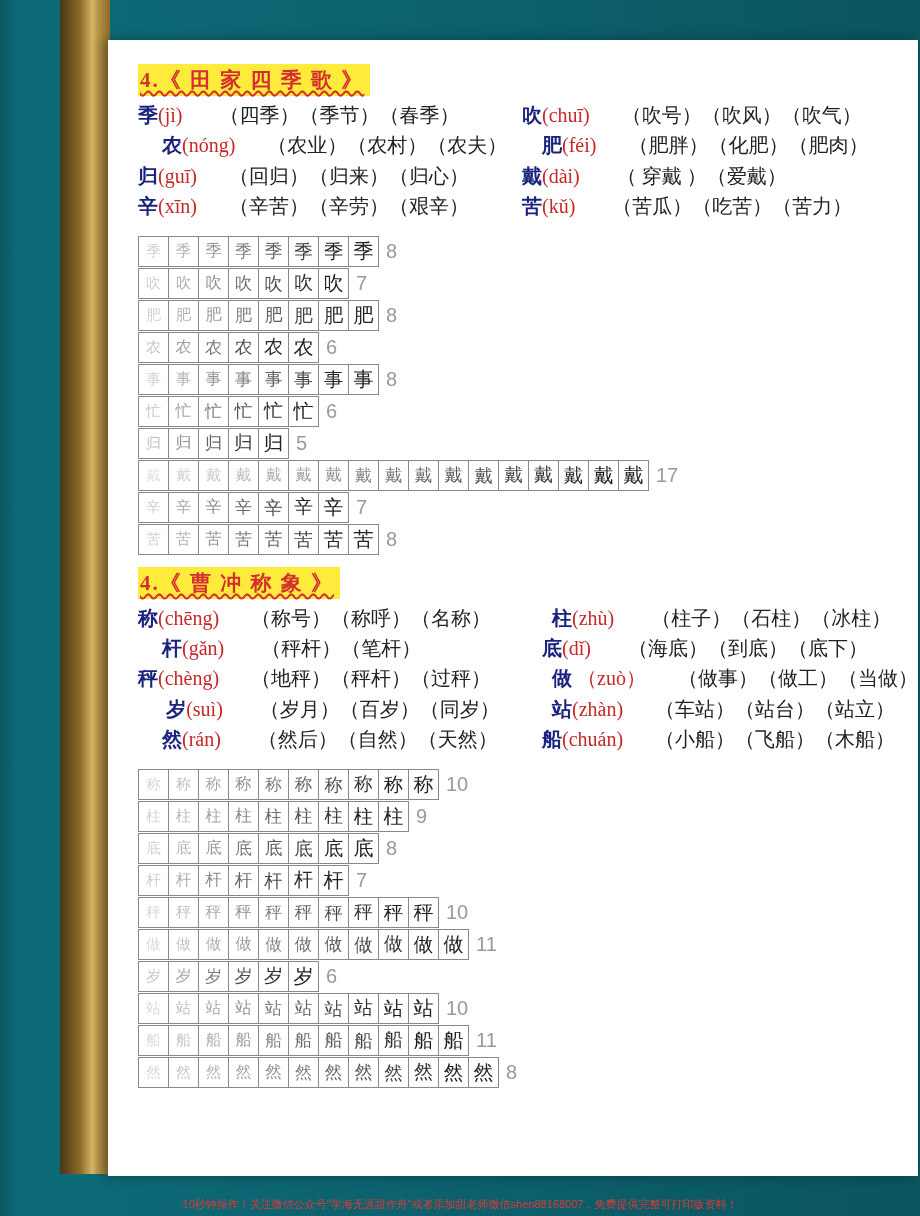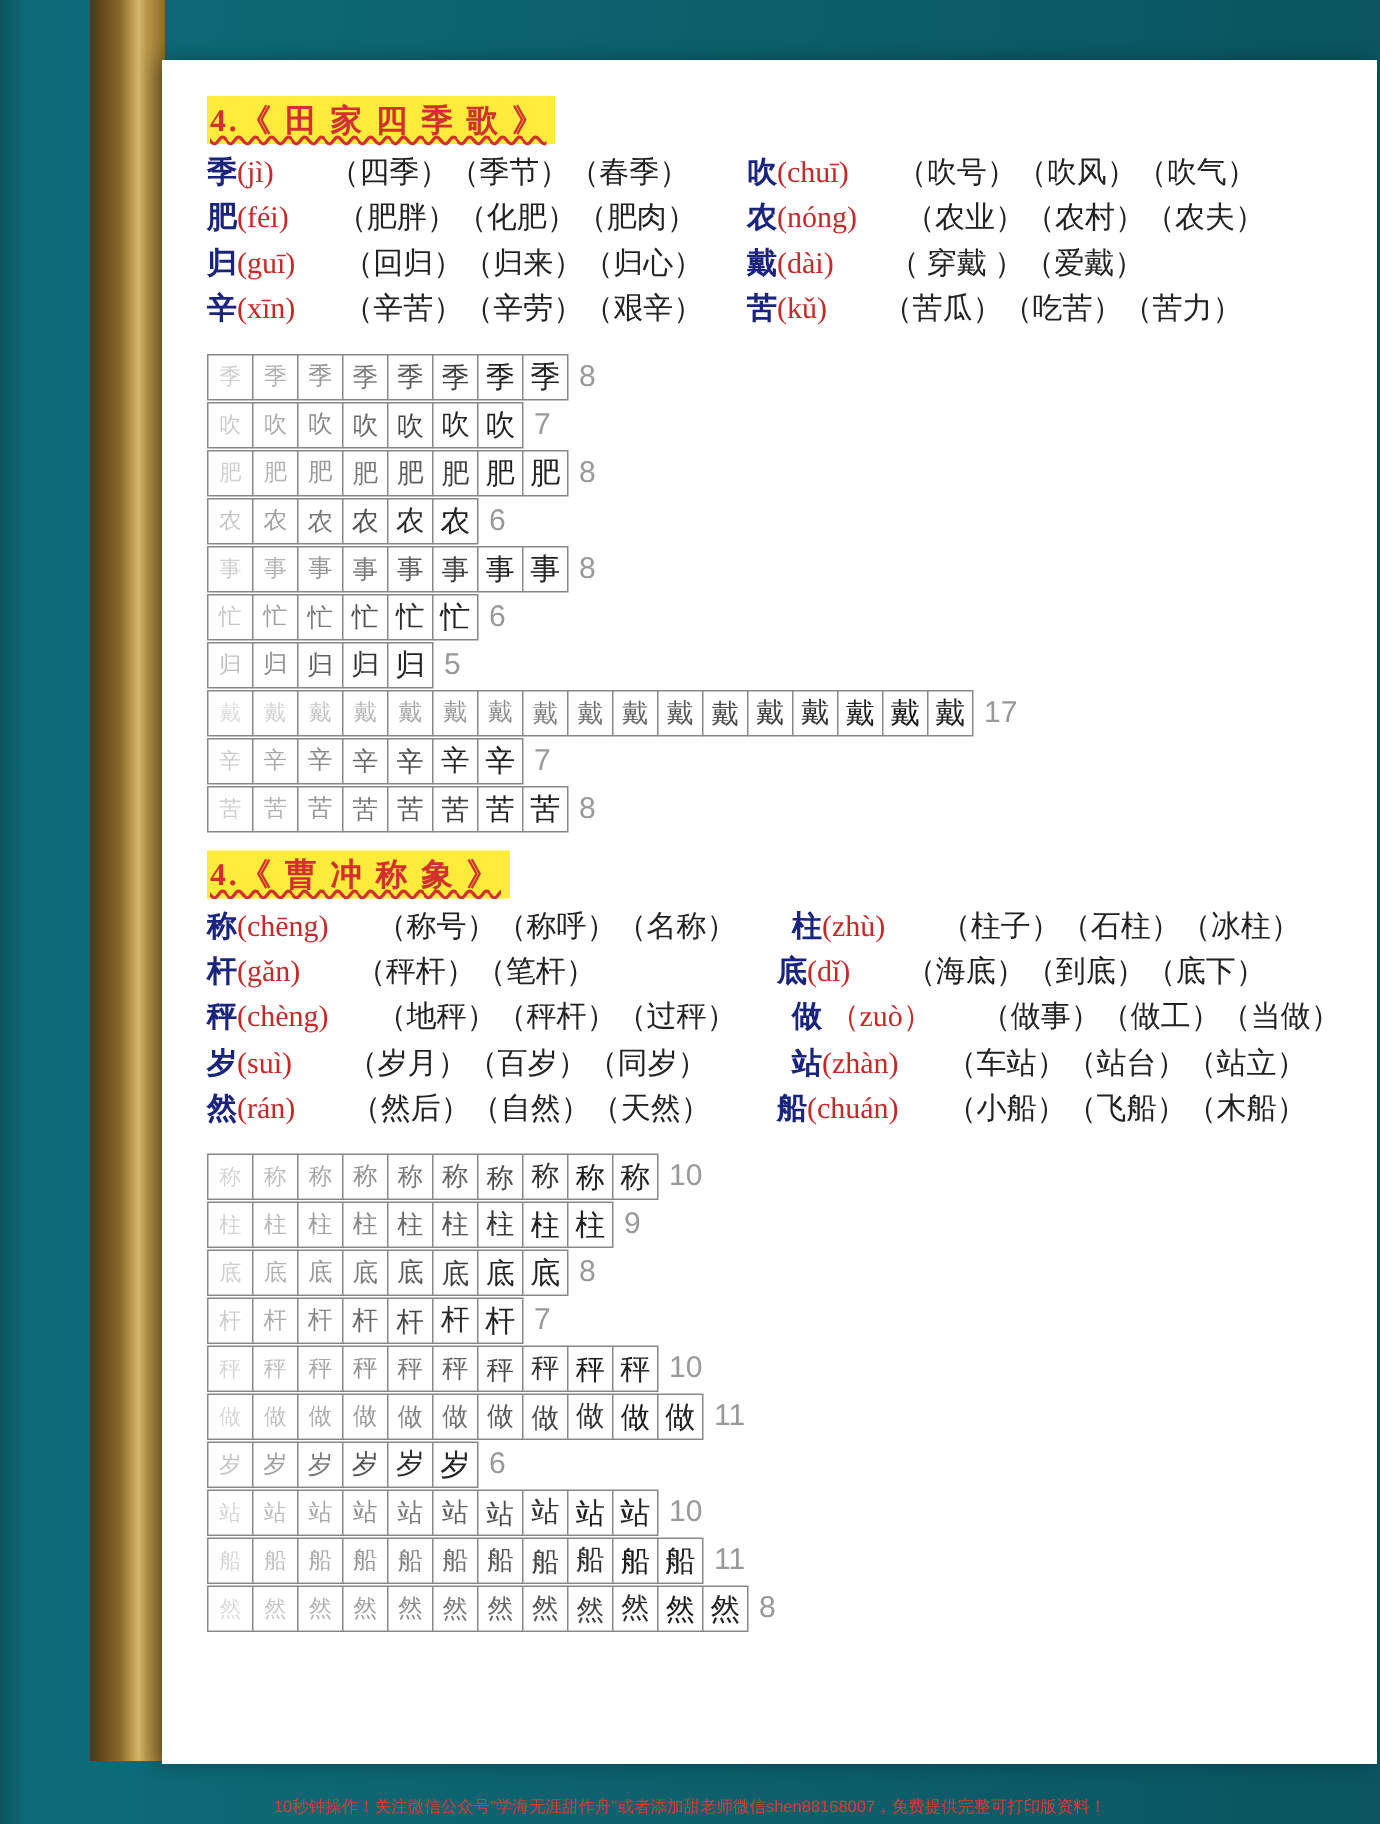--- a/index.html
+++ b/index.html
@@ -38,21 +38,21 @@
     letter-spacing: 2px;
   }
   .vocab-block {
     font-size: 20px;
     line-height: 1.52;
     margin-bottom: 14px;
   }
   .vocab-row { display: flex; }
   .vocab-col { flex: 0 0 auto; }
   .vocab-col.left { width: 360px; }
-  .vocab-col.right { width: 380px; }
+  .vocab-col.right { width: 380px; margin-left: 24px; }
   .char { color: #1a237e; font-weight: 600; }
   .pinyin { color: #c62828; }
   .words { color: #222; padding-left: 32px; }
   .strokes { margin-bottom: 12px; }
   .stroke-row {
     display: flex;
     align-items: center;
     margin-bottom: 1px;
   }
   .stroke-cell {
@@ -90,22 +90,22 @@
 
   
   <div class="section-title">4.《 田 家 四 季 歌  》</div>
   <div class="vocab-block" id="vocab-1">
       <div>
         <div class="vocab-row">
           <div class="vocab-col left" style="width: 360px;"><span class="char">季</span><span class="pinyin">(jì)</span><span class="words"> （四季）（季节）（春季）</span></div>
           <div class="vocab-col right"><span class="char">吹</span><span class="pinyin">(chuī)</span><span class="words">（吹号）（吹风）（吹气）</span></div>
         </div>
         <div class="vocab-row">
+          <div class="vocab-col right"><span class="char">农</span><span class="pinyin">(nóng)</span><span class="words">（农业）（农村）（农夫）</span></div>
           <div class="vocab-col left" style="width: 360px;"><span class="char">肥</span><span class="pinyin">(féi)</span><span class="words">（肥胖）（化肥）（肥肉）</span></div>
-          <div class="vocab-col right"><span class="char">农</span><span class="pinyin">(nóng)</span><span class="words">（农业）（农村）（农夫）</span></div>
         </div>
         <div class="vocab-row">
         </div>
         <div class="vocab-row">
           <div class="vocab-col left" style="width: 360px;"><span class="char">归</span><span class="pinyin">(guī)</span><span class="words">（回归）（归来）（归心）</span></div>
           <div class="vocab-col right"><span class="char">戴</span><span class="pinyin">(dài)</span><span class="words"> （ 穿戴 ）（爱戴）</span></div>
         </div>
         <div class="vocab-row">
           <div class="vocab-col left" style="width: 360px;"><span class="char">辛</span><span class="pinyin">(xīn)</span><span class="words">（辛苦）（辛劳）（艰辛）</span></div>
           <div class="vocab-col right"><span class="char">苦</span><span class="pinyin">(kǔ)</span><span class="words"> （苦瓜）（吃苦）（苦力）</span></div>
@@ -237,21 +237,21 @@
         </div>
         <div class="vocab-row">
           <div class="vocab-col right"><span class="char">杆</span><span class="pinyin">(gǎn)</span><span class="words"> （秤杆）（笔杆）</span></div>
           <div class="vocab-col left" style="width: 390px;"><span class="char">底</span><span class="pinyin">(dǐ)</span><span class="words">  （海底）（到底）（底下）</span></div>
         </div>
         <div class="vocab-row">
           <div class="vocab-col left" style="width: 390px;"><span class="char">秤</span><span class="pinyin">(chèng)</span><span class="words">（地秤）（秤杆）（过秤）</span></div>
           <div class="vocab-col right"><span class="char">做</span><span class="pinyin"> （zuò）</span><span class="words">（做事）（做工）（当做）</span></div>
         </div>
         <div class="vocab-row">
-          <div class="vocab-col left" style="width: 390px;"><span class="char">岁</span><span class="pinyin">(suì)</span><span class="words"> （岁月）（百岁）（同岁）</span></div>
+          <div class="vocab-col left" style="width: 390px; text-align: center;"><span class="char">岁</span><span class="pinyin">(suì)</span><span class="words"> （岁月）（百岁）（同岁）</span></div>
           <div class="vocab-col right"><span class="char">站</span><span class="pinyin">(zhàn)</span><span class="words">（车站）（站台）（站立）</span></div>
         </div>
         <div class="vocab-row">
           <div class="vocab-col right"><span class="char">然</span><span class="pinyin">(rán)</span><span class="words"> （然后）（自然）（天然）</span></div>
           <div class="vocab-col left" style="width: 390px;"><span class="char">船</span><span class="pinyin">(chuán)</span><span class="words">（小船）（飞船）（木船）</span></div>
         </div>
       </div>
     </div>
   <div class="strokes" id="strokes-2">
       <div>

